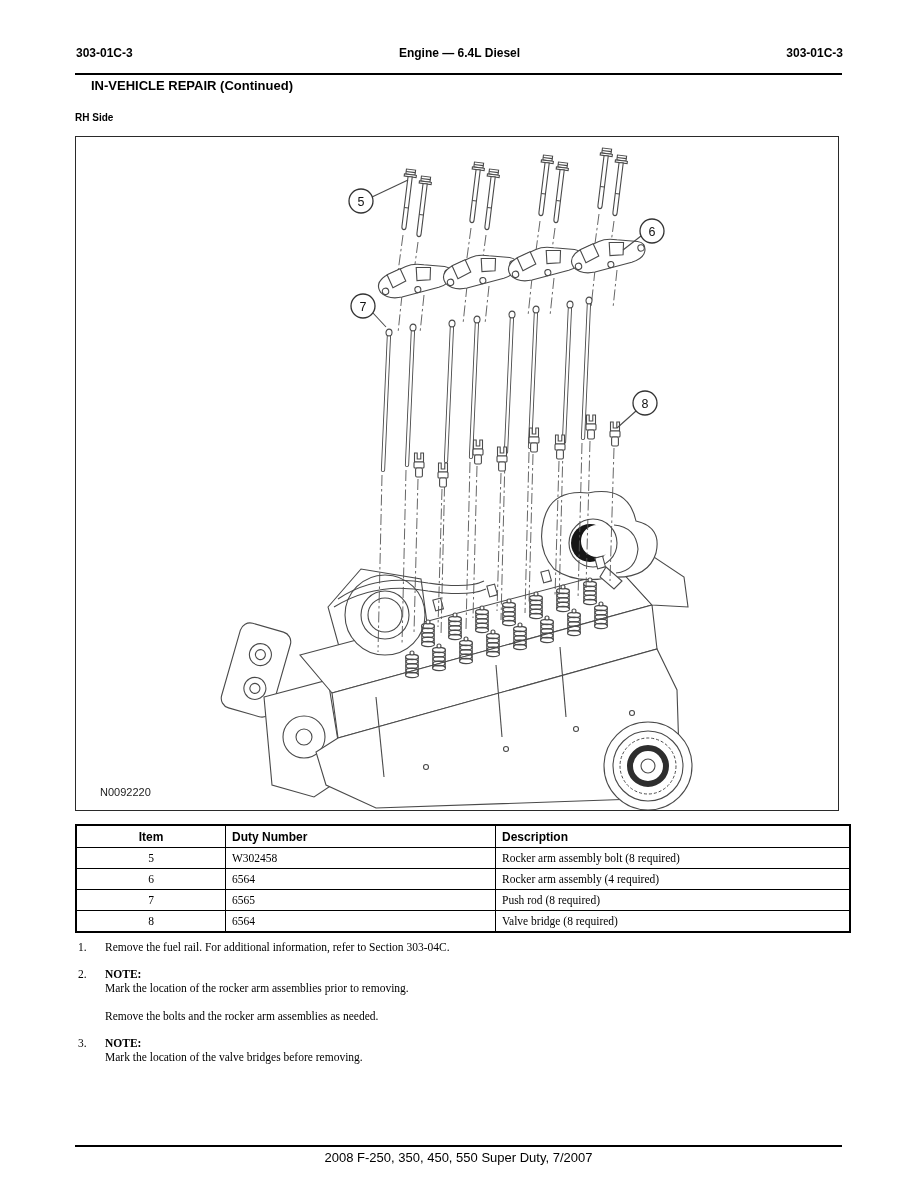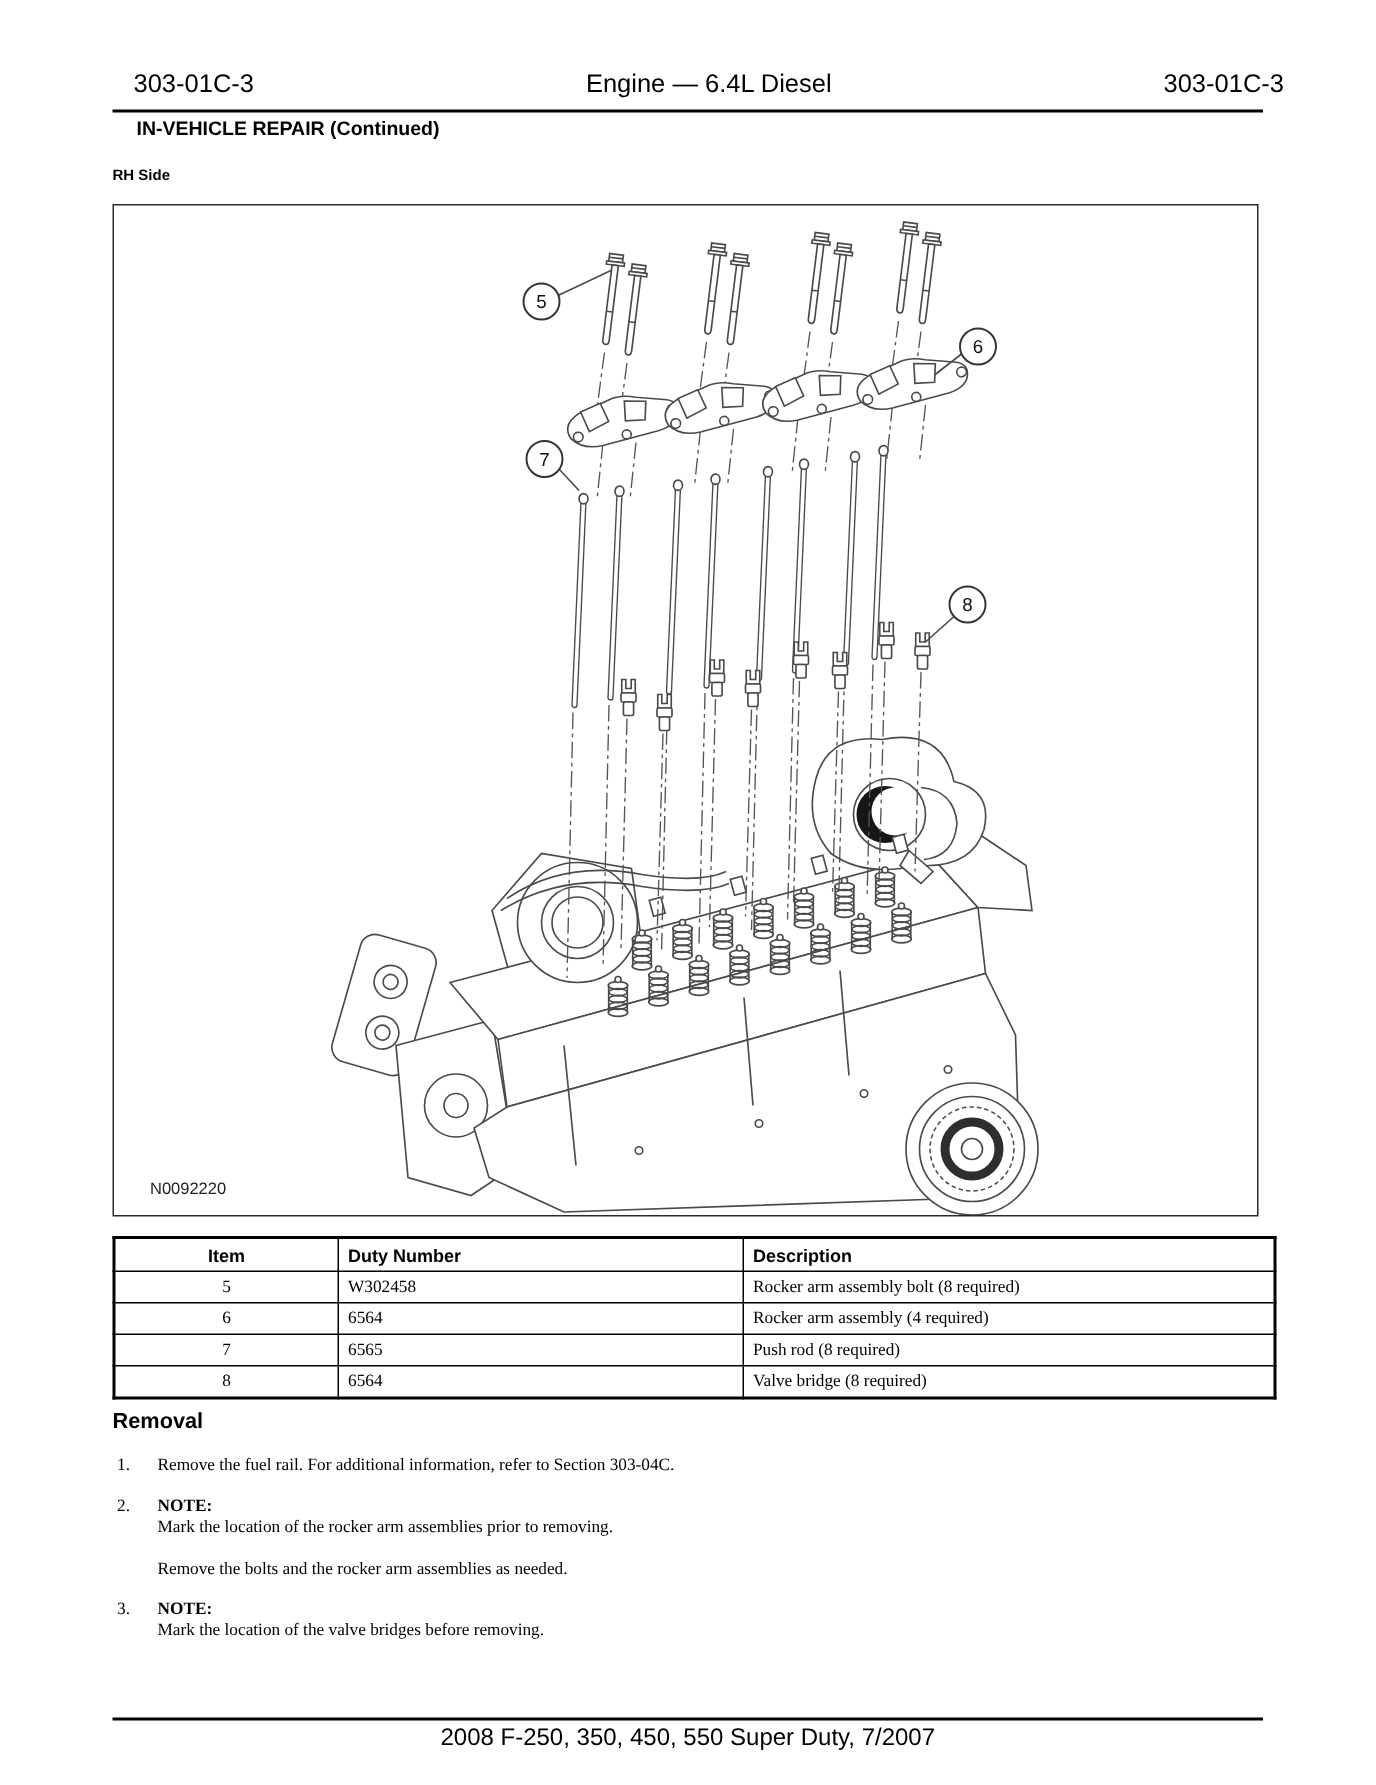--- a/index.html
+++ b/index.html
@@ -1,21 +1,21 @@
 <!DOCTYPE html>
 <html><head>
 <meta charset="utf-8">
 <style>
   html,body{margin:0;padding:0;background:#fff;}
   #page{position:relative;width:917px;height:1190px;background:#fff;overflow:hidden;
         font-family:"Liberation Sans",sans-serif;color:#000;}
   .abs{position:absolute;}
 
   
-  .hdr{top:46px;left:89px;width:767px;font-weight:normal;font-size:17px;}
+  .hdr{top:46px;left:76px;width:767px;font-weight:bold;font-size:12px;}
   .hdr .c{position:absolute;left:0;width:100%;text-align:center;top:0;}
   .hdr .r{position:absolute;right:0;top:0;}
   .rule{left:75px;width:767px;height:2px;background:#000;}
   .subtitle{top:78px;left:75px;font-weight:bold;font-size:13px;padding-left:16px;}
   .figcap{top:112px;left:75px;font-weight:bold;font-size:10px;}
 
   
   .figbox{top:136px;left:75px;width:762px;height:673px;border:1.5px solid #2a2a2a;background:#fff;}
 
   
@@ -47,21 +47,21 @@
   .removal h2{margin:0 0 14px 0;font-size:14.5px;font-weight:bold;font-family:"Liberation Sans",sans-serif;}
   .step{position:relative;margin:0 0 13px 0;font-family:"Liberation Serif",serif;font-size:11.5px;line-height:14px;}
   .step .num{position:absolute;left:3px;top:0;}
   .step .body{margin-left:30px;}
   .step .note{font-weight:bold;}
   .step p{margin:0;}
   .step p + p{margin-top:14px;}
 
   
   .frule{top:1145px;left:75px;width:767px;height:2px;background:#000;}
-  .footer{top:1150px;left:75px;width:767px;text-align:center;font-size:16px;
+  .footer{top:1150px;left:75px;width:767px;text-align:center;font-size:13px;
           font-family:"Liberation Sans",sans-serif;}
 </style>
 </head>
 <body>
 
 <div id="page">
 
   <div class="abs hdr">
     <span>303-01C-3</span>
     <span class="c">Engine — 6.4L Diesel</span>
@@ -298,21 +298,20 @@
     </tr>
     <tr>
       <td class="cItem">8</td>
       <td class="cPart">6564</td>
       <td class="cDesc">Valve bridge (8 required)</td>
     </tr>
   </tbody>
     </table>
 
   <div class="abs removal">
-    <h2>Removal</h2>
 
     <div class="step">
       <span class="num">1.</span>
       <div class="body">
         <p>Remove the fuel rail. For additional information, refer to Section 303-04C.</p>
       </div>
     </div>
 
     <div class="step">
       <span class="num">2.</span>

